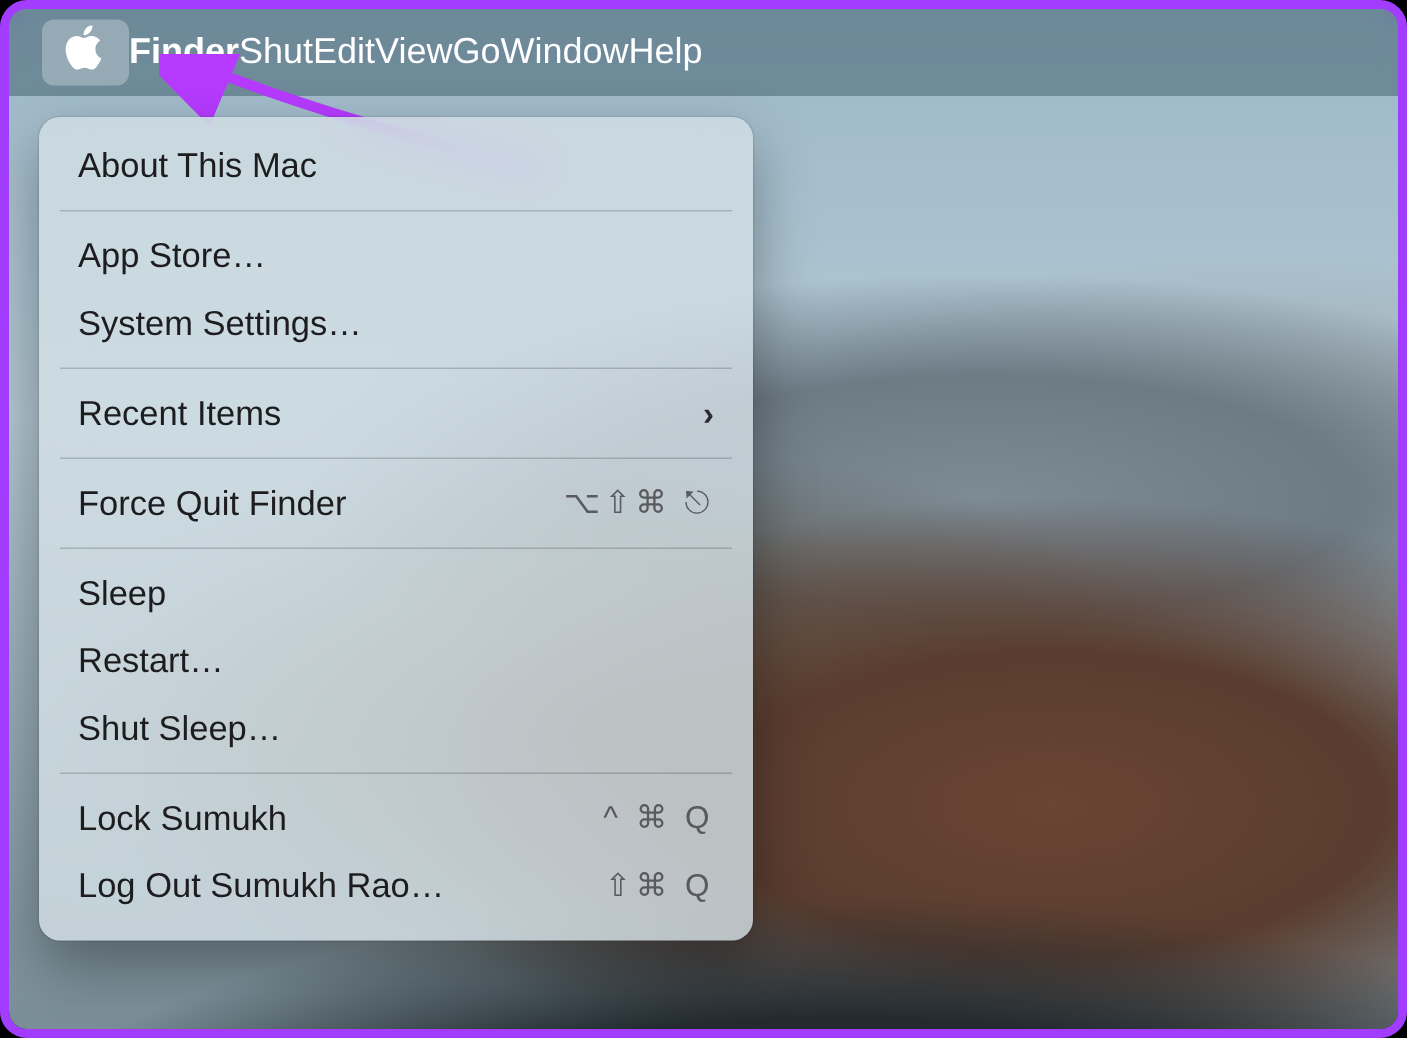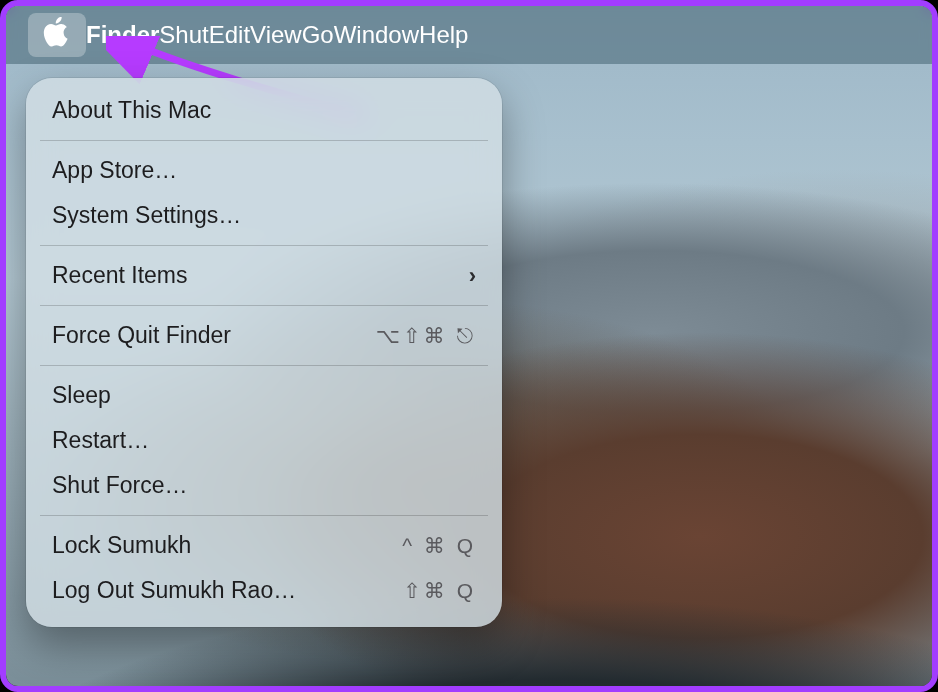--- a/index.html
+++ b/index.html
@@ -56,21 +56,21 @@
   .apple-button svg { width: 28px; height: 30px; fill: #fff; }
 
   .menu-item { white-space: nowrap; cursor: default; }
   .menu-item.bold { font-weight: 700; }
 
   
   .dropdown {
     position: absolute;
     top: 72px; left: 20px;
     width: 476px;
-    border-radius: 26px;
+    border-radius: 14px;
     background: rgba(210,222,228,0.82);
     backdrop-filter: blur(14px);
     box-shadow: 0 18px 40px rgba(0,0,0,0.35), 0 0 0 1px rgba(0,0,0,0.08);
     padding: 10px 0 14px;
     color: #1d1d1f;
     font-size: 23px;
   }
   .dd-row {
     display: flex; align-items: center; justify-content: space-between;
     padding: 9px 26px;
@@ -157,21 +157,21 @@
     </div>
     <div class="dd-sep"></div>
 
     <div class="dd-row">
       <span>Sleep</span>
     </div>
     <div class="dd-row">
       <span>Restart…</span>
     </div>
     <div class="dd-row">
-      <span>Shut Force…</span>
+      <span>Shut Sleep…</span>
     </div>
     <div class="dd-sep"></div>
 
     <div class="dd-row">
       <span>Lock Sumukh</span>
       <span class="shortcut">^ ⌘ Q</span>
     </div>
     <div class="dd-row">
       <span>Log Out Sumukh Rao…</span>
       <span class="shortcut">⇧⌘ Q</span>

